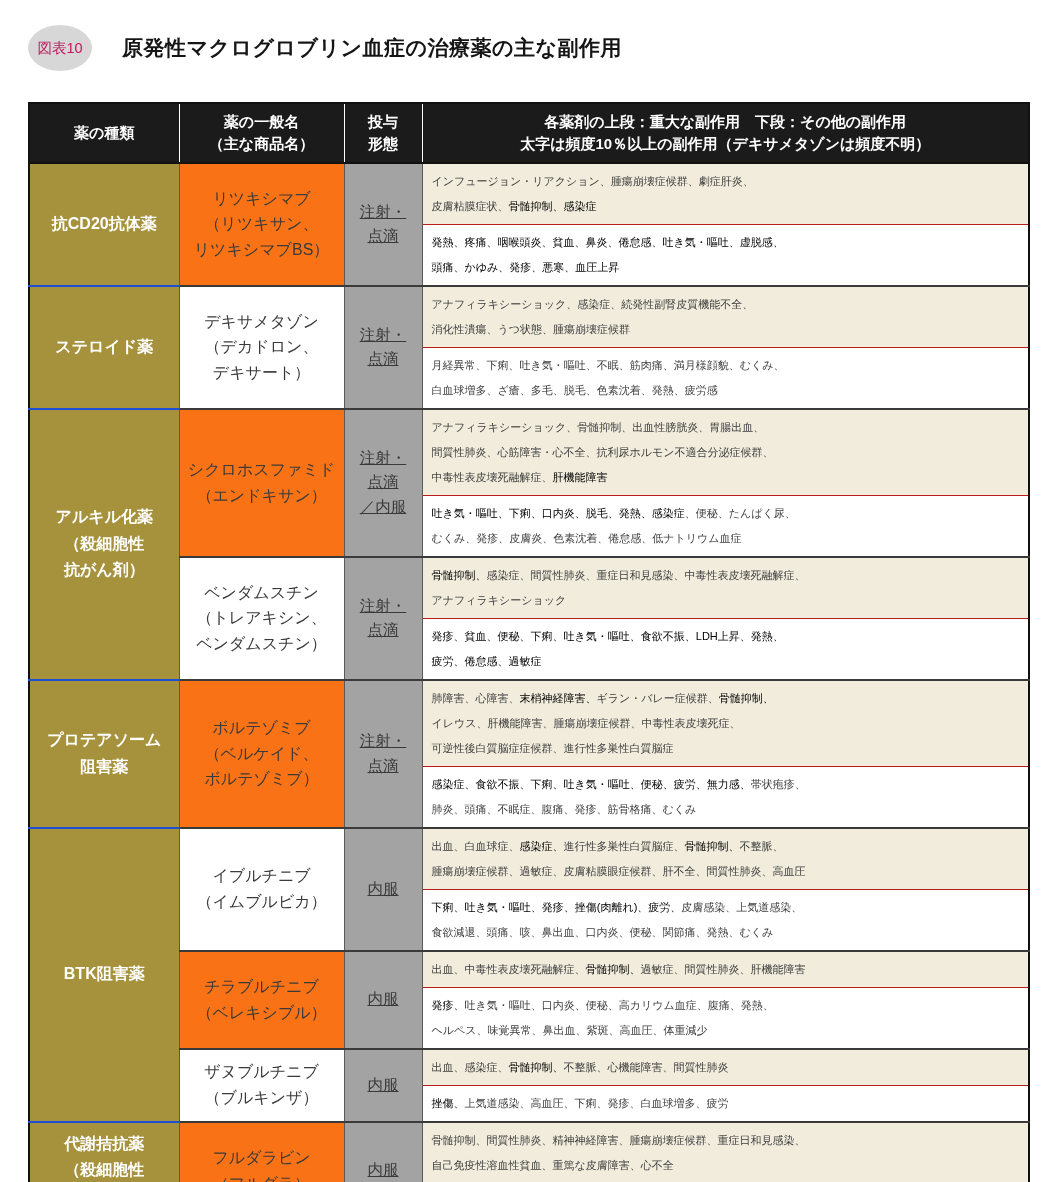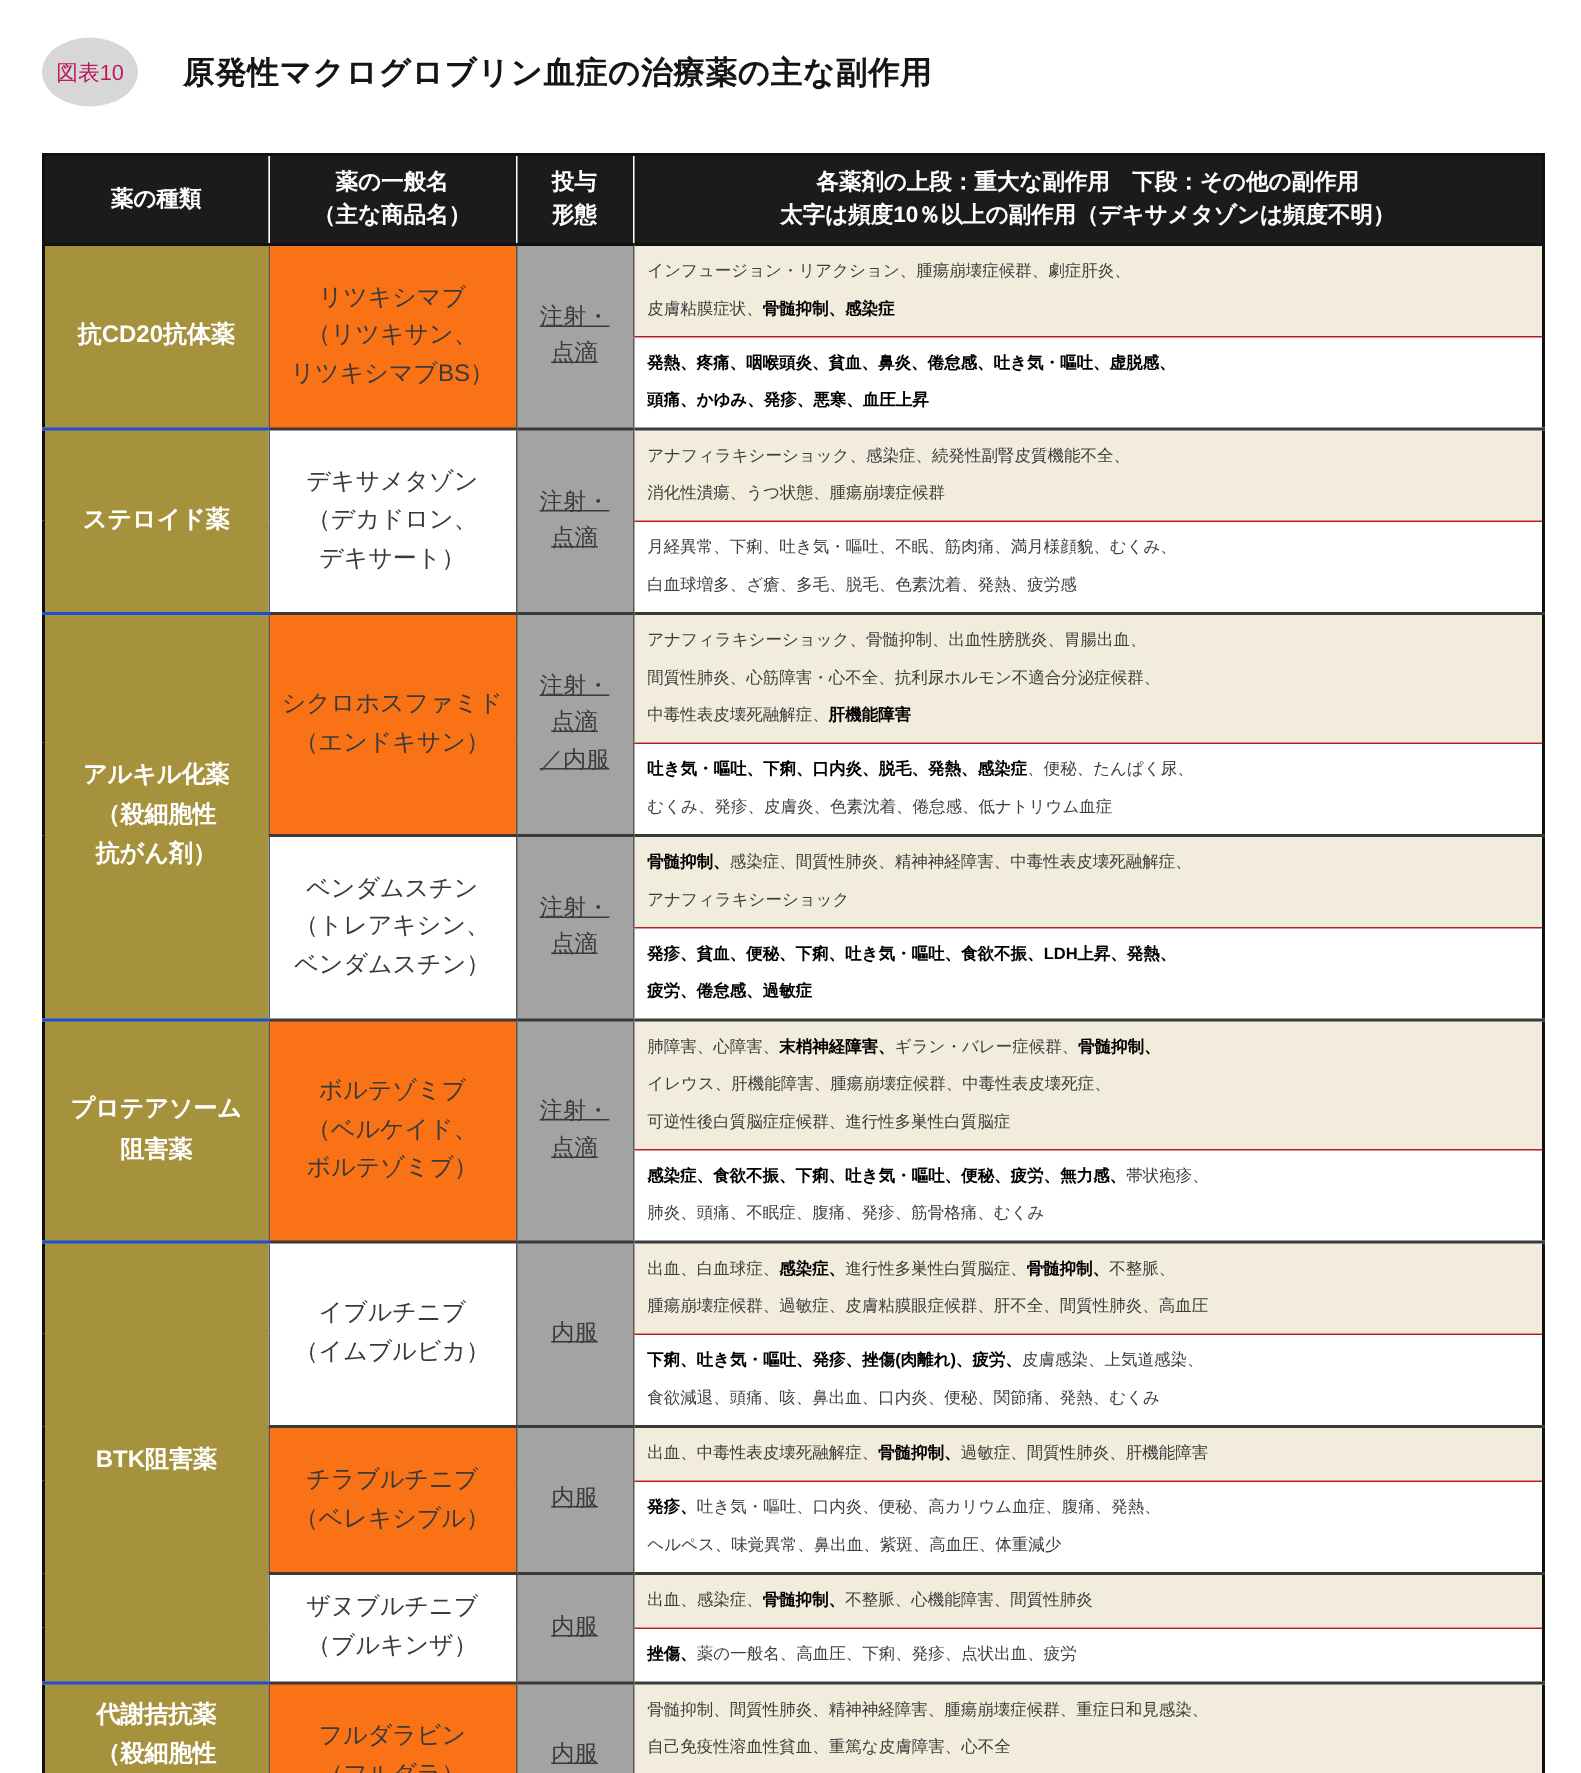--- a/index.html
+++ b/index.html
@@ -26,21 +26,21 @@
   tr.drug-first td.class-cell{border-top:2px solid #1d4ed8;}
   td.name-cell{background:#fff;color:#3a3a3a;font-size:16px;text-align:center;vertical-align:middle;
                line-height:1.6;padding:6px 2px;}
   td.form-cell{background:#a3a3a3;color:#3a3a3a;font-size:15.5px;text-align:center;vertical-align:middle;
                line-height:1.55;padding:6px 2px;text-decoration:underline;}
   td.shaded{background:#f97316;}
   td.effects-cell{font-size:11px;color:#3d3d3d;line-height:25px;padding:5px 23px 5px 9px;
                   vertical-align:middle;white-space:pre-wrap;}
   td.serious-cell{background:#f1ecdc;}
   td.other-cell{background:#fff;}
-  td.effects-cell b{color:#000;font-weight:bold;}
+  td.effects-cell b{color:#000;font-weight:normal;}
 </style>
 </head>
 <body>
 
 <div class="page">
 
   <div class="titlebar">
     <span class="badge">図表10</span>
     <h1 class="title">原発性マクログロブリン血症の治療薬の主な副作用</h1>
   </div>
@@ -100,21 +100,21 @@
 間質性肺炎、心筋障害・心不全、抗利尿ホルモン不適合分泌症候群、
 中毒性表皮壊死融解症、</span><b>肝機能障害</b></td>
         </tr>
         <tr>
           <td class="effects-cell other-cell"><b>吐き気・嘔吐、下痢、口内炎、脱毛、発熱、感染症</b><span>、便秘、たんぱく尿、
 むくみ、発疹、皮膚炎、色素沈着、倦怠感、低ナトリウム血症</span></td>
         </tr>
         <tr class="drug-first">
           <td class="name-cell" rowspan="2">ベンダムスチン<br>（トレアキシン、<br>ベンダムスチン）</td>
           <td class="form-cell" rowspan="2">注射・<br>点滴</td>
-          <td class="effects-cell serious-cell"><b>骨髄抑制、</b><span>感染症、間質性肺炎、精神神経障害、中毒性表皮壊死融解症、
+          <td class="effects-cell serious-cell"><b>骨髄抑制、</b><span>感染症、間質性肺炎、重症日和見感染、中毒性表皮壊死融解症、
 アナフィラキシーショック</span></td>
         </tr>
         <tr>
           <td class="effects-cell other-cell"><b>発疹、貧血、便秘、下痢、吐き気・嘔吐、食欲不振、LDH上昇、発熱、
 疲労、倦怠感、過敏症</b></td>
         </tr>
         <tr class="drug-first">
           <td class="class-cell" rowspan="2">プロテアソーム<br>阻害薬</td>
           <td class="name-cell shaded" rowspan="2">ボルテゾミブ<br>（ベルケイド、<br>ボルテゾミブ）</td>
           <td class="form-cell" rowspan="2">注射・<br>点滴</td>
@@ -145,21 +145,21 @@
         <tr>
           <td class="effects-cell other-cell"><b>発疹、</b><span>吐き気・嘔吐、口内炎、便秘、高カリウム血症、腹痛、発熱、
 ヘルペス、味覚異常、鼻出血、紫斑、高血圧、体重減少</span></td>
         </tr>
         <tr class="drug-first">
           <td class="name-cell" rowspan="2">ザヌブルチニブ<br>（ブルキンザ）</td>
           <td class="form-cell" rowspan="2">内服</td>
           <td class="effects-cell serious-cell"><span>出血、感染症、</span><b>骨髄抑制、</b><span>不整脈、心機能障害、間質性肺炎</span></td>
         </tr>
         <tr>
-          <td class="effects-cell other-cell"><b>挫傷、</b><span>薬の一般名、高血圧、下痢、発疹、点状出血、疲労</span></td>
+          <td class="effects-cell other-cell"><b>挫傷、</b><span>上気道感染、高血圧、下痢、発疹、白血球増多、疲労</span></td>
         </tr>
         <tr class="drug-first">
           <td class="class-cell" rowspan="2">代謝拮抗薬<br>（殺細胞性<br>抗がん剤）</td>
           <td class="name-cell shaded" rowspan="2">フルダラビン<br>（フルダラ）</td>
           <td class="form-cell" rowspan="2">内服</td>
           <td class="effects-cell serious-cell"><span>骨髄抑制、間質性肺炎、精神神経障害、腫瘍崩壊症候群、重症日和見感染、
 自己免疫性溶血性貧血、重篤な皮膚障害、心不全</span></td>
         </tr>
         <tr>
           <td class="effects-cell other-cell"><span>吐き気・嘔吐、脱力感、肝機能障害、蛋白尿、発熱、疲労、不整脈</span></td>

